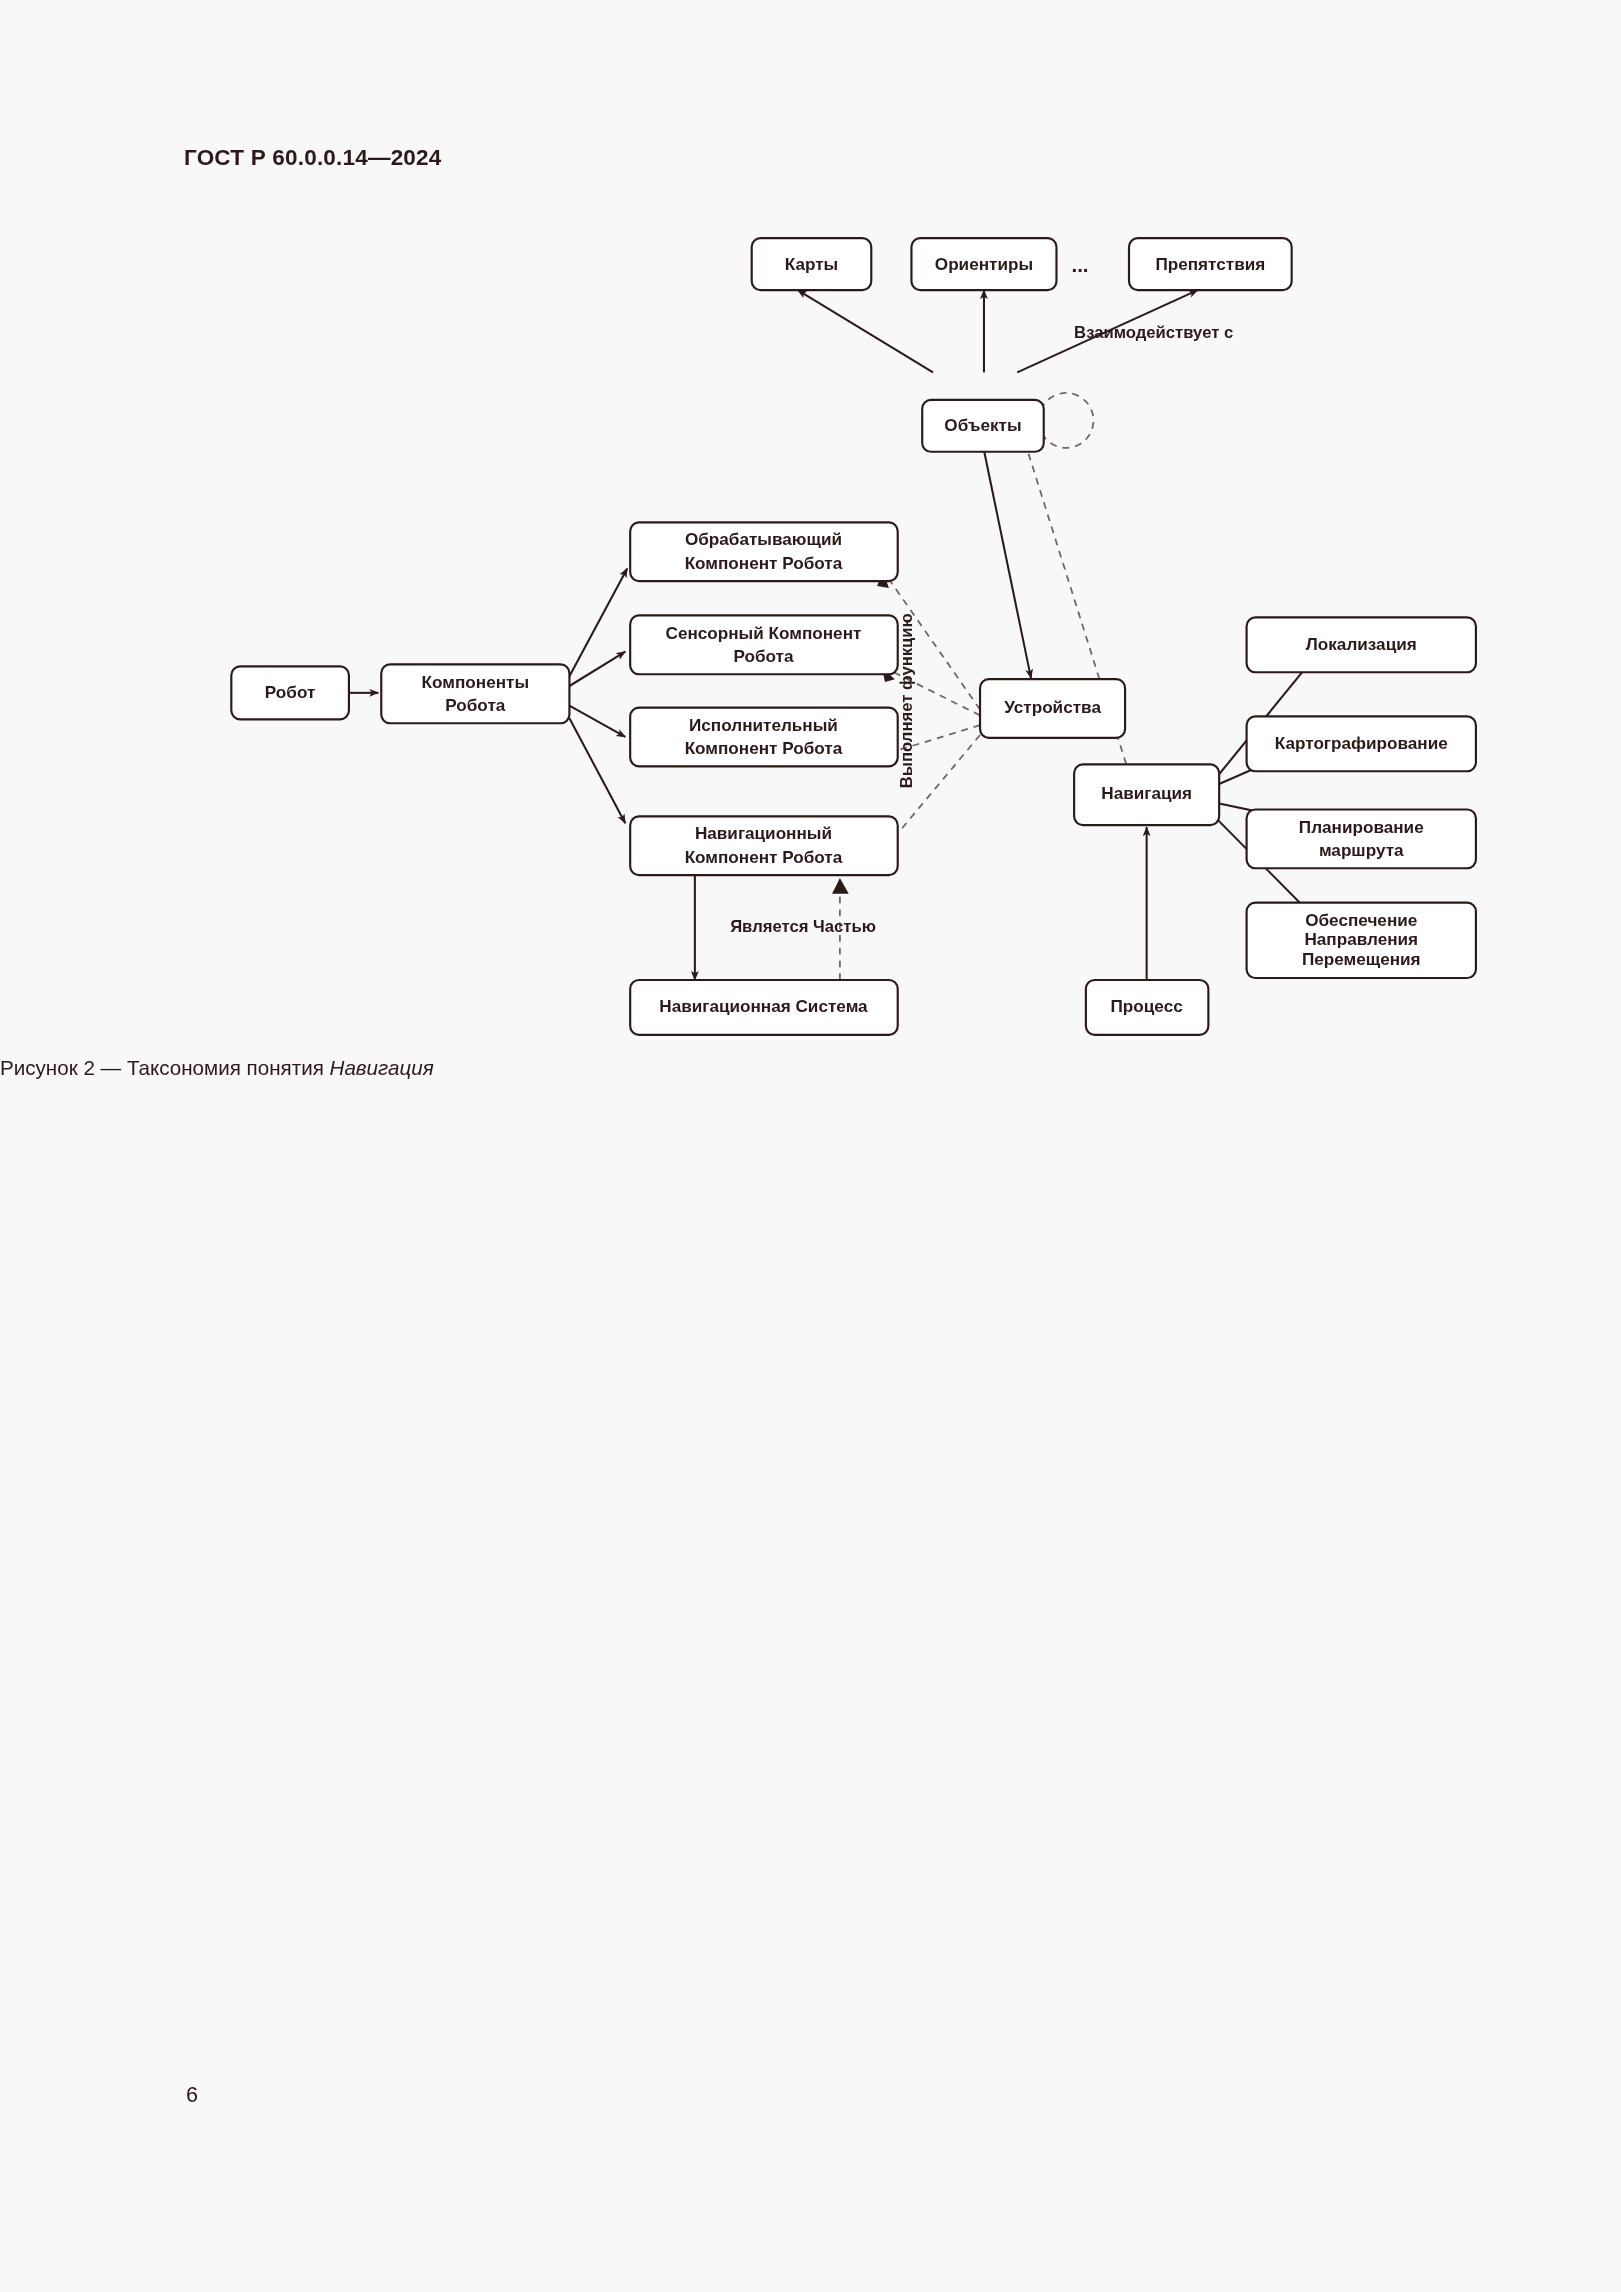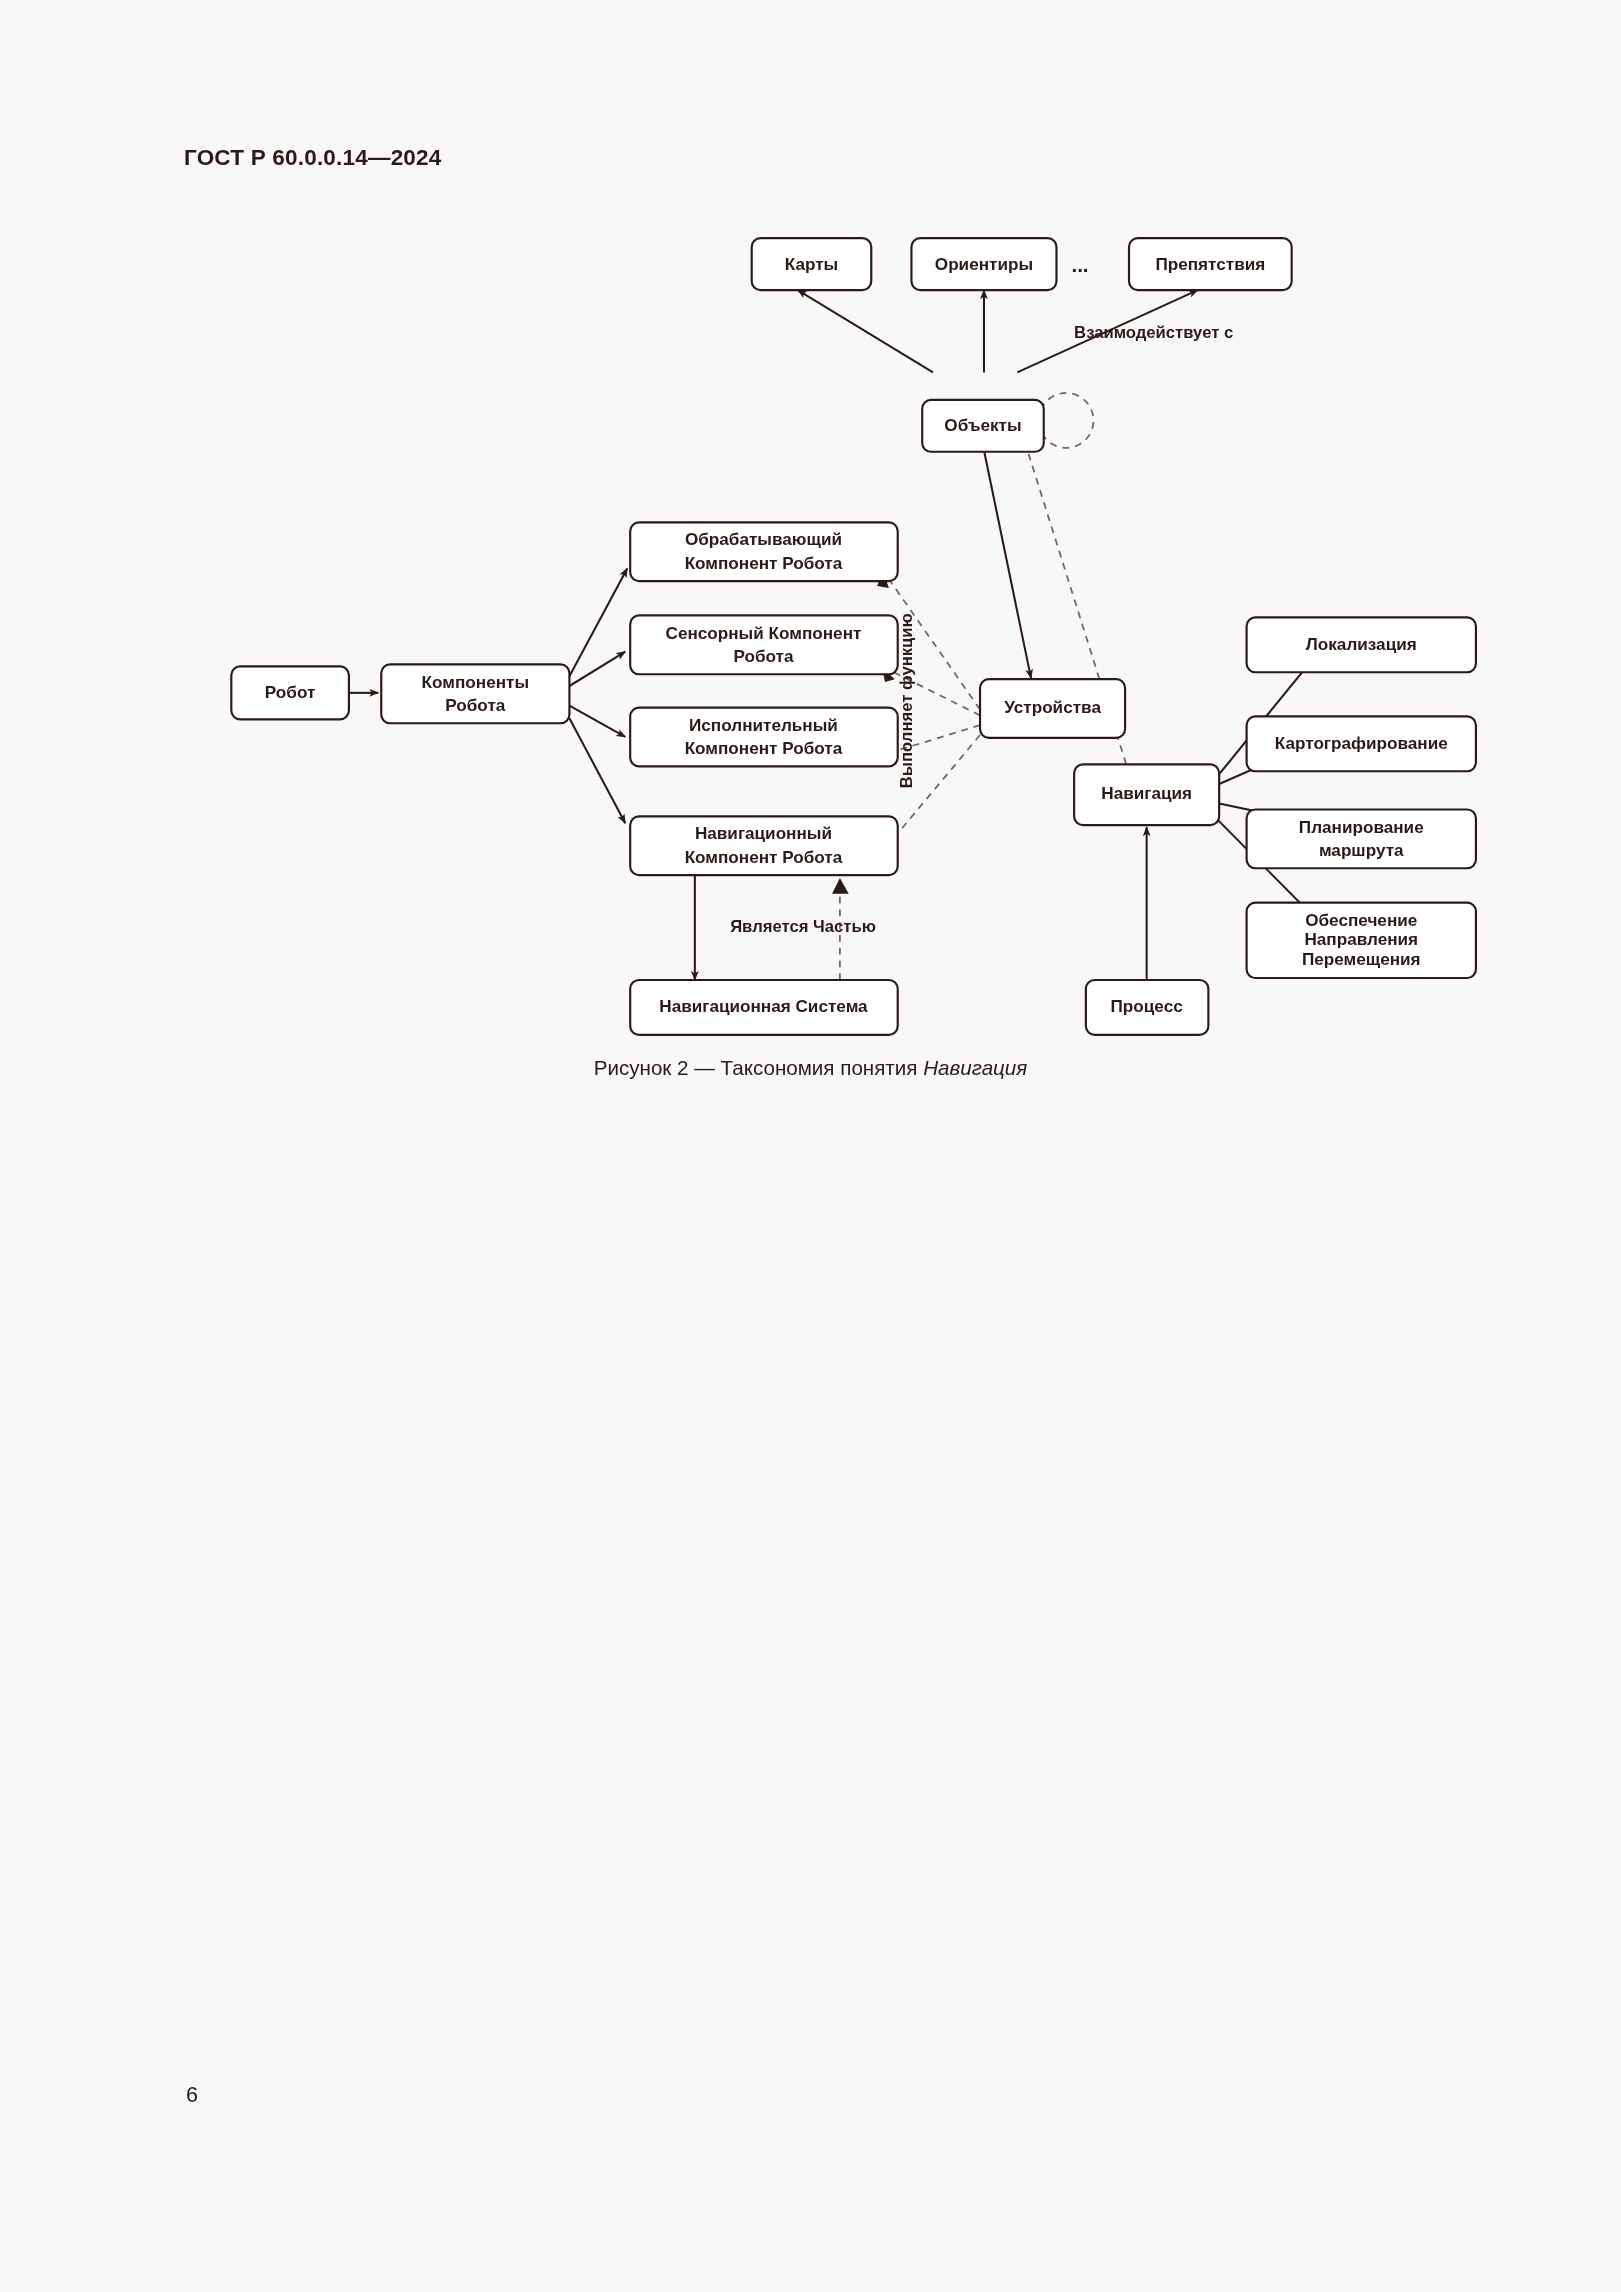--- a/index.html
+++ b/index.html
@@ -44,21 +44,20 @@
     left: 0px;
     top: 0px;
     width: 1621px;
     height: 1176px;
   }
   .figure-caption {
     position: absolute;
     left: 0;
     top: 1056px;
     width: 1621px;
-    text-align: center;
     font-size: 20.6px;
     color: #2b1a17;
   }
   .figure-caption .ital {
     font-style: italic;
   }
   svg.diagram {
     position: absolute;
     left: 0;
     top: 0;

